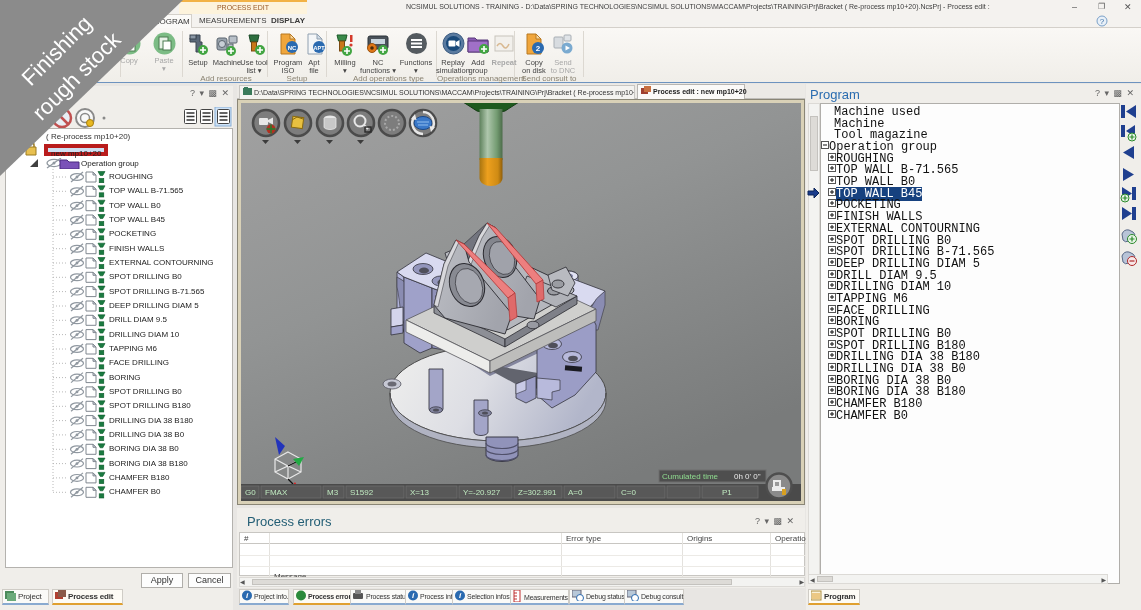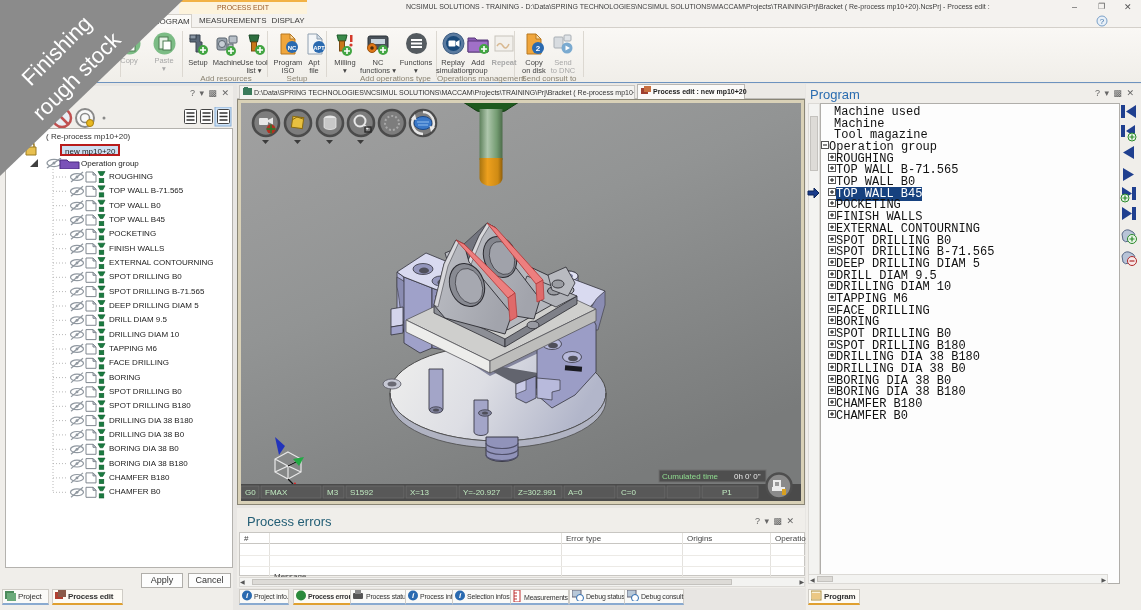--- a/index.html
+++ b/index.html
@@ -44,34 +44,34 @@
 </div>
 <div id="ctxhdr">PROCESS EDIT</div>
 
 <div id="tabrow">
   <svg class="abs" style="left:1096px; top:1px;" width="12" height="12">
       <circle cx="6" cy="6" r="5" fill="#e8f0f8" stroke="#7aa0c8"></circle>
       <text x="6" y="9" font-size="8" fill="#3a6ea5" text-anchor="middle">?</text>
     </svg>
   <div class="rtab active" style="left:146px; width:46px;">PROGRAM</div>
   <div class="rtab" style="left:199px; width:58px;">MEASUREMENTS</div>
-  <div class="rtab" style="left:269px; width:38px;">DISPLAY</div>
+  <div class="rtab" style="left:269px; width:38px;font-weight:bold;">DISPLAY</div>
 </div>
 
 <div id="ribbon">
   <div class="rgsep" style="left:120px;"></div>
   <div class="rgsep" style="left:182px;"></div>
   <div class="rgsep" style="left:267px;"></div>
   <div class="rgsep" style="left:326px;"></div>
   <div class="rgsep" style="left:436px;"></div>
   <div class="rgsep" style="left:514px;"></div>
   <div class="rgsep" style="left:583px;"></div>
   <div class="rglabel" style="left:185px; width:82px;">Add resources</div>
   <div class="rglabel" style="left:268px; width:58px;">Setup</div>
-  <div class="rglabel" style="left:341px; width:109px;">Add operations type</div>
+  <div class="rglabel" style="left:334px; width:109px;">Add operations type</div>
   <div class="rglabel" style="left:437px; width:77px;">Operations management</div>
   <div class="rglabel" style="left:515px; width:68px;">Send consult to</div>
 
   <div class="rbtn gray" style="left:114px; width:30px;"><svg class="ric" width="23" height="23">
         <circle cx="11.5" cy="11.5" r="11" fill="#7cbc85"></circle>
         <rect x="6" y="6" width="8" height="10" fill="#e8f2e8" stroke="#4a7a50"></rect>
         <rect x="9" y="9" width="8" height="10" fill="#fff" stroke="#4a7a50"></rect>
       </svg>Copy</div>
   <div class="rbtn gray" style="left:148px; width:32px;"><svg class="ric" width="23" height="23">
         <circle cx="11.5" cy="11.5" r="11" fill="#7cbc85"></circle>
@@ -191,21 +191,21 @@
       </g>
     </svg>
   </div>
 
   <div id="ltree">
     <div class="trow" style="left:40px; top:3px; color:#333;">( Re-process mp10+20)</div>
     <svg class="abs" style="left:18px; top:13px;" width="14" height="14">
         <path d="M2 5 h10 v8 h-10 Z" fill="#e8c050" stroke="#9a7a20"></path>
         <path d="M4 5 v-2 a3 3 0 0 1 6 0 v2" fill="none" stroke="#9a7a20" stroke-width="1.5"></path>
       </svg>
-    <div class="trow" style="left:38px; top:15px; background:#cfe0f2; border:2px solid #b91c1c; padding:0 3px; height:12px; line-height:12px;margin-left:16px;">new mp10+20</div>
+    <div class="trow" style="left:38px; top:15px; background:#cfe0f2; border:4px solid #b91c1c; padding:0 3px; height:12px; line-height:12px;">new mp10+20</div>
     <svg class="abs" style="left:24px; top:29px;" width="76" height="11">
         <path d="M8 1 L8 9 L0 9 Z" fill="#404040"></path>
         <ellipse cx="24" cy="5" rx="7" ry="3.6" fill="none" stroke="#9098a0" stroke-width="1.3"></ellipse>
         <circle cx="24" cy="5" r="1.5" fill="#9098a0"></circle>
         <path d="M17 10 L31 0" stroke="#9098a0" stroke-width="1.3"></path>
         <path d="M30 2 h7 l2 2 h10 v7 h-19 Z" fill="#7a52b8" stroke="#4a2a80"></path>
       </svg>
     <div class="tlabel" style="left:75px; top:30px;">Operation group</div>
     <svg class="abs" style="left:0;top:0;" width="226" height="438">
         <path d="M47 40 V 363.3" stroke="#b8b8b8" stroke-dasharray="1,2"></path>

